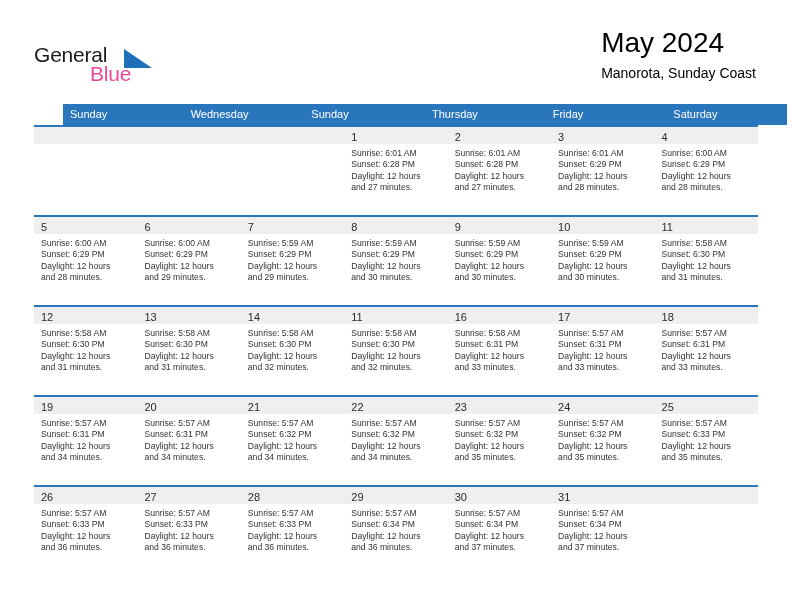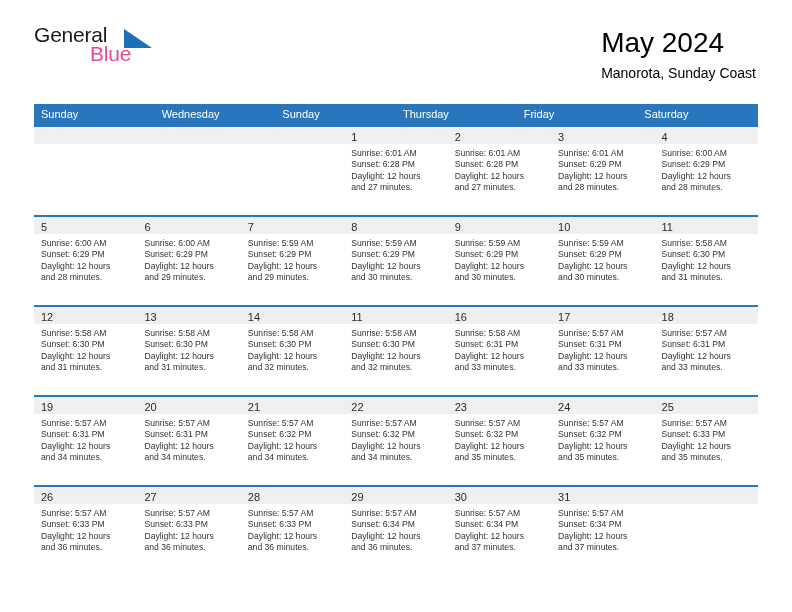--- a/index.html
+++ b/index.html
@@ -27,21 +27,21 @@
     position: absolute;
     left: 0;
     top: 0;
     width: 792px;
     height: 100px;
   }
 
   .logo {
     position: absolute;
     left: 34px;
-    top: 24px;
+    top: 44px;
     width: 120px;
     height: 48px;
   }
   .logo-general {
     position: absolute;
     left: 0;
     top: 0;
     font-size: 21px;
     letter-spacing: -0.2px;
     color: #1a1a1a;
@@ -96,20 +96,21 @@
     left: 34px;
     top: 104px;
     width: 724px;
   }
 
   .weekday-row {
     display: flex;
     width: 100%;
     background: #2a76bd;
     height: 21px;
+    margin-left: 29px;
   }
   .weekday-cell {
     flex: 1 1 0;
     box-sizing: border-box;
     padding-left: 7px;
     color: #ffffff;
     font-size: 11px;
     line-height: 21px;
     white-space: nowrap;
     overflow: hidden;

